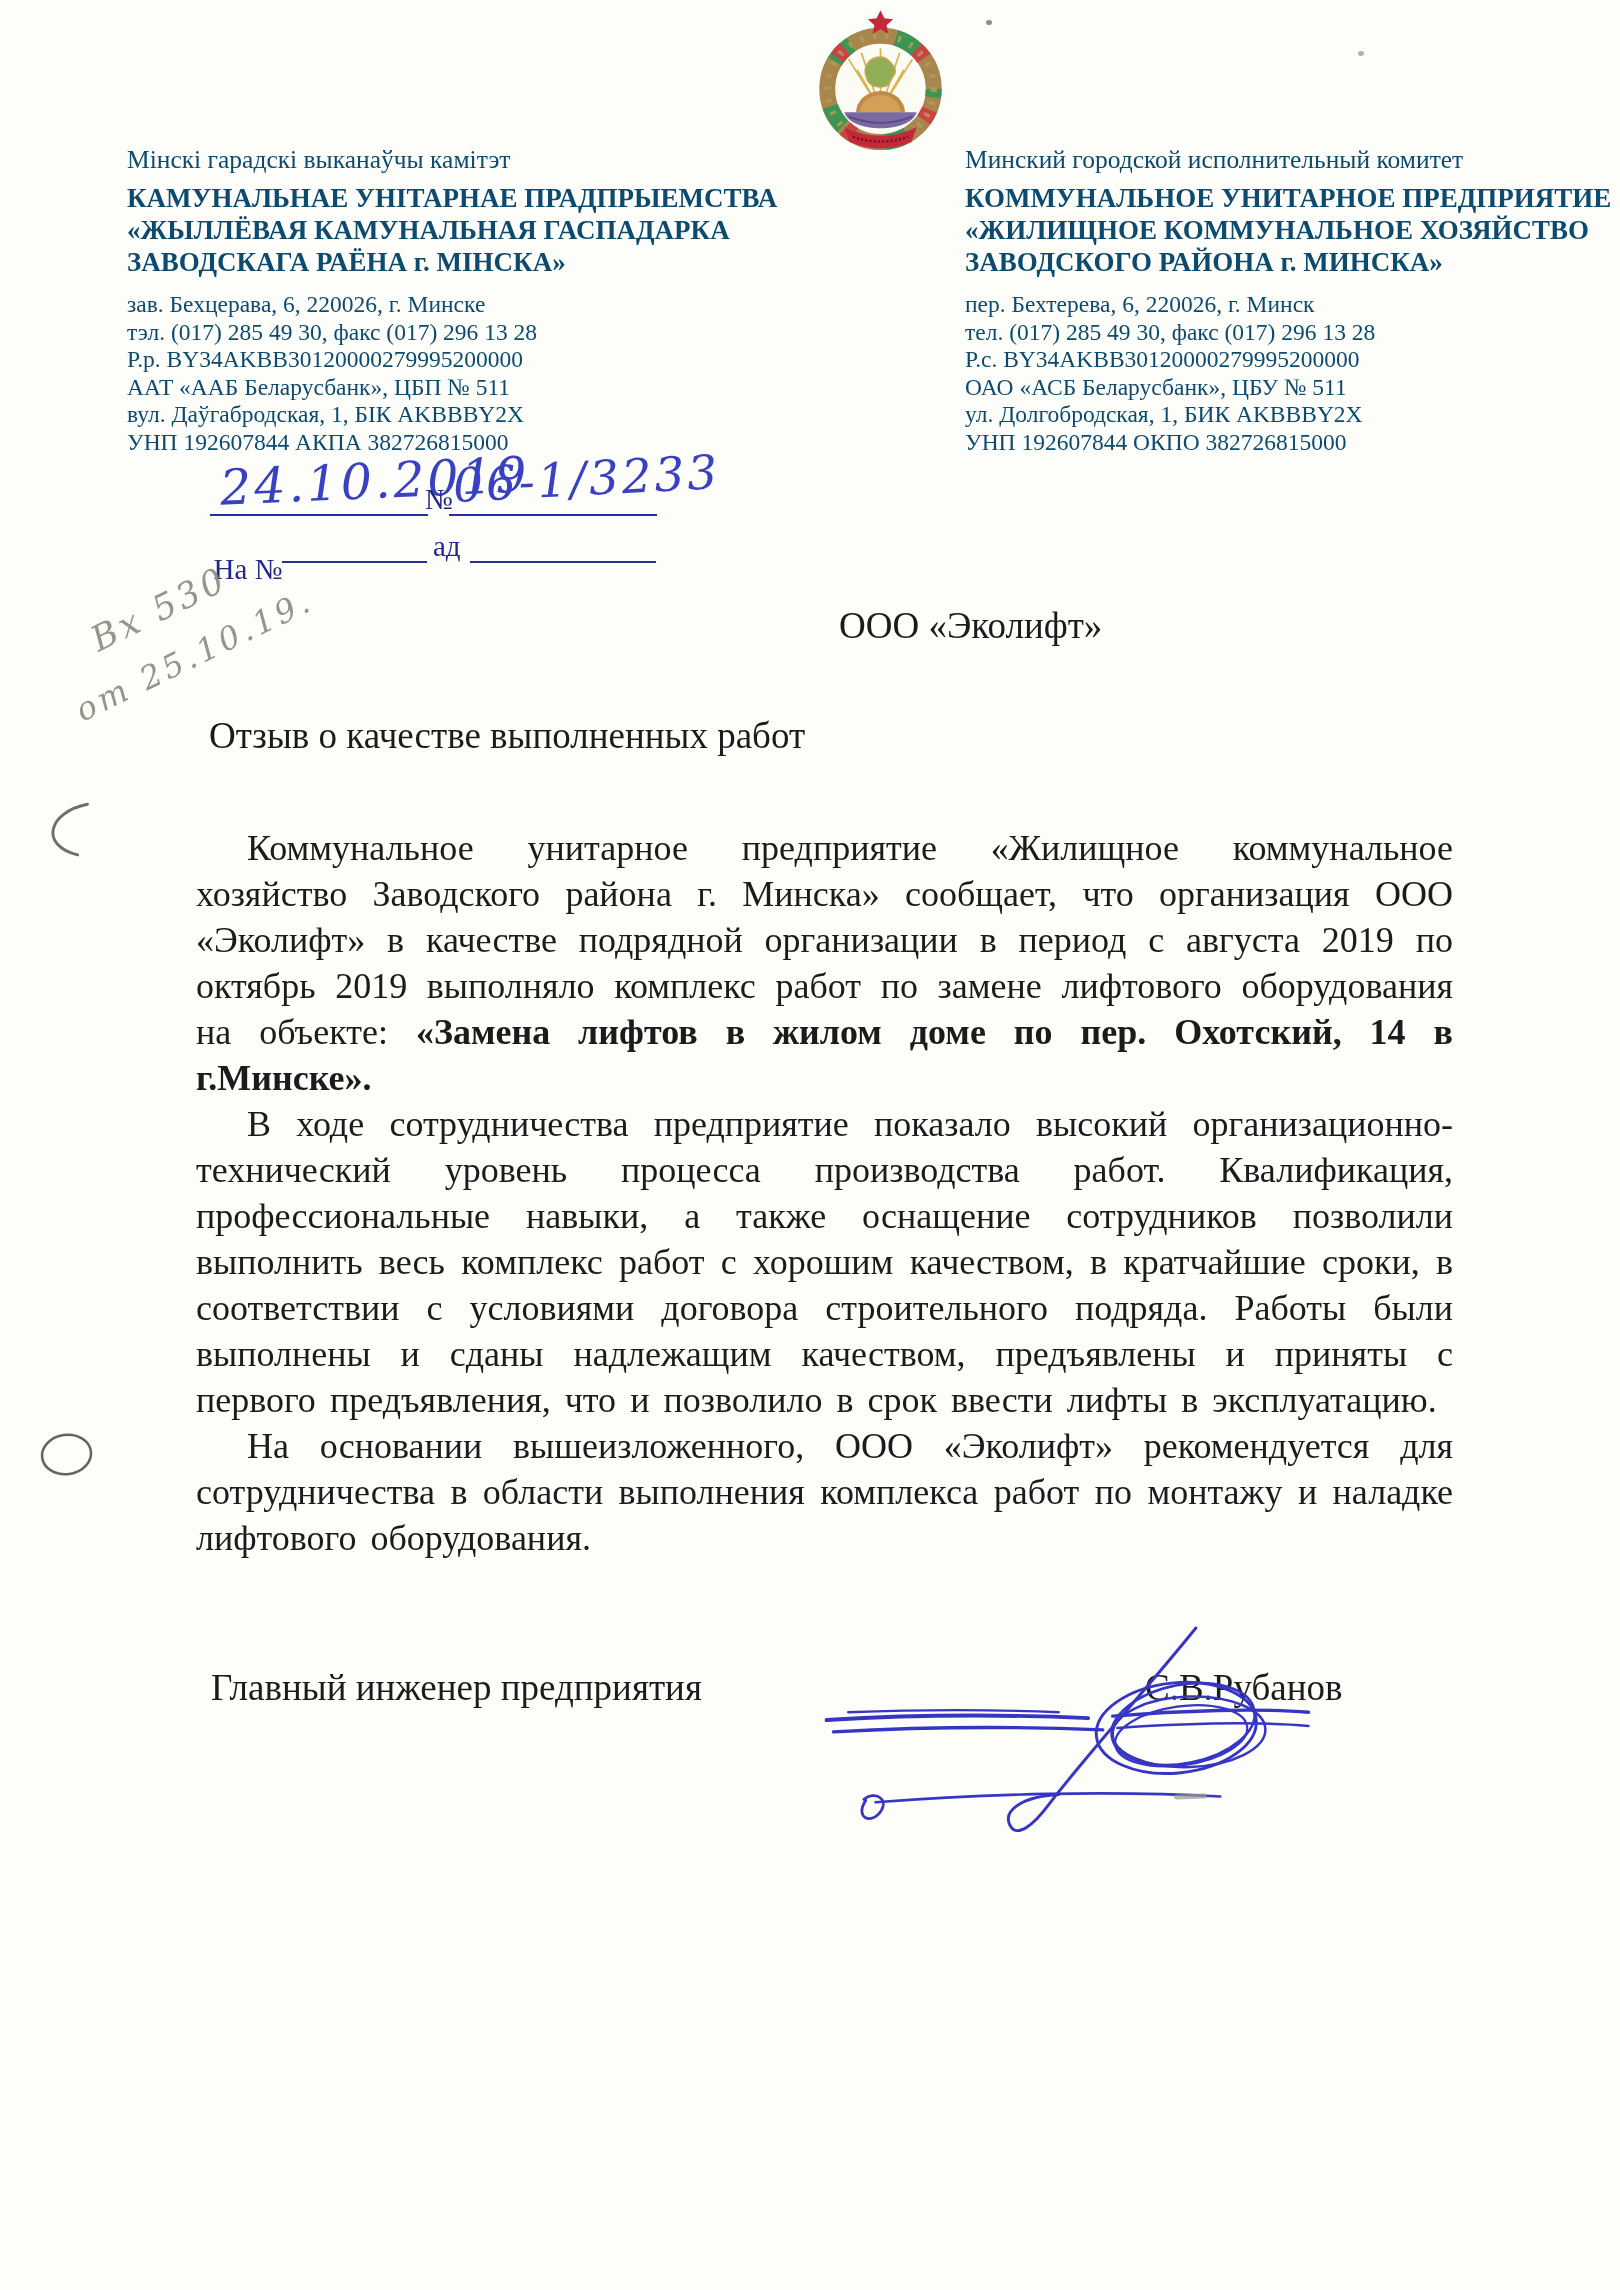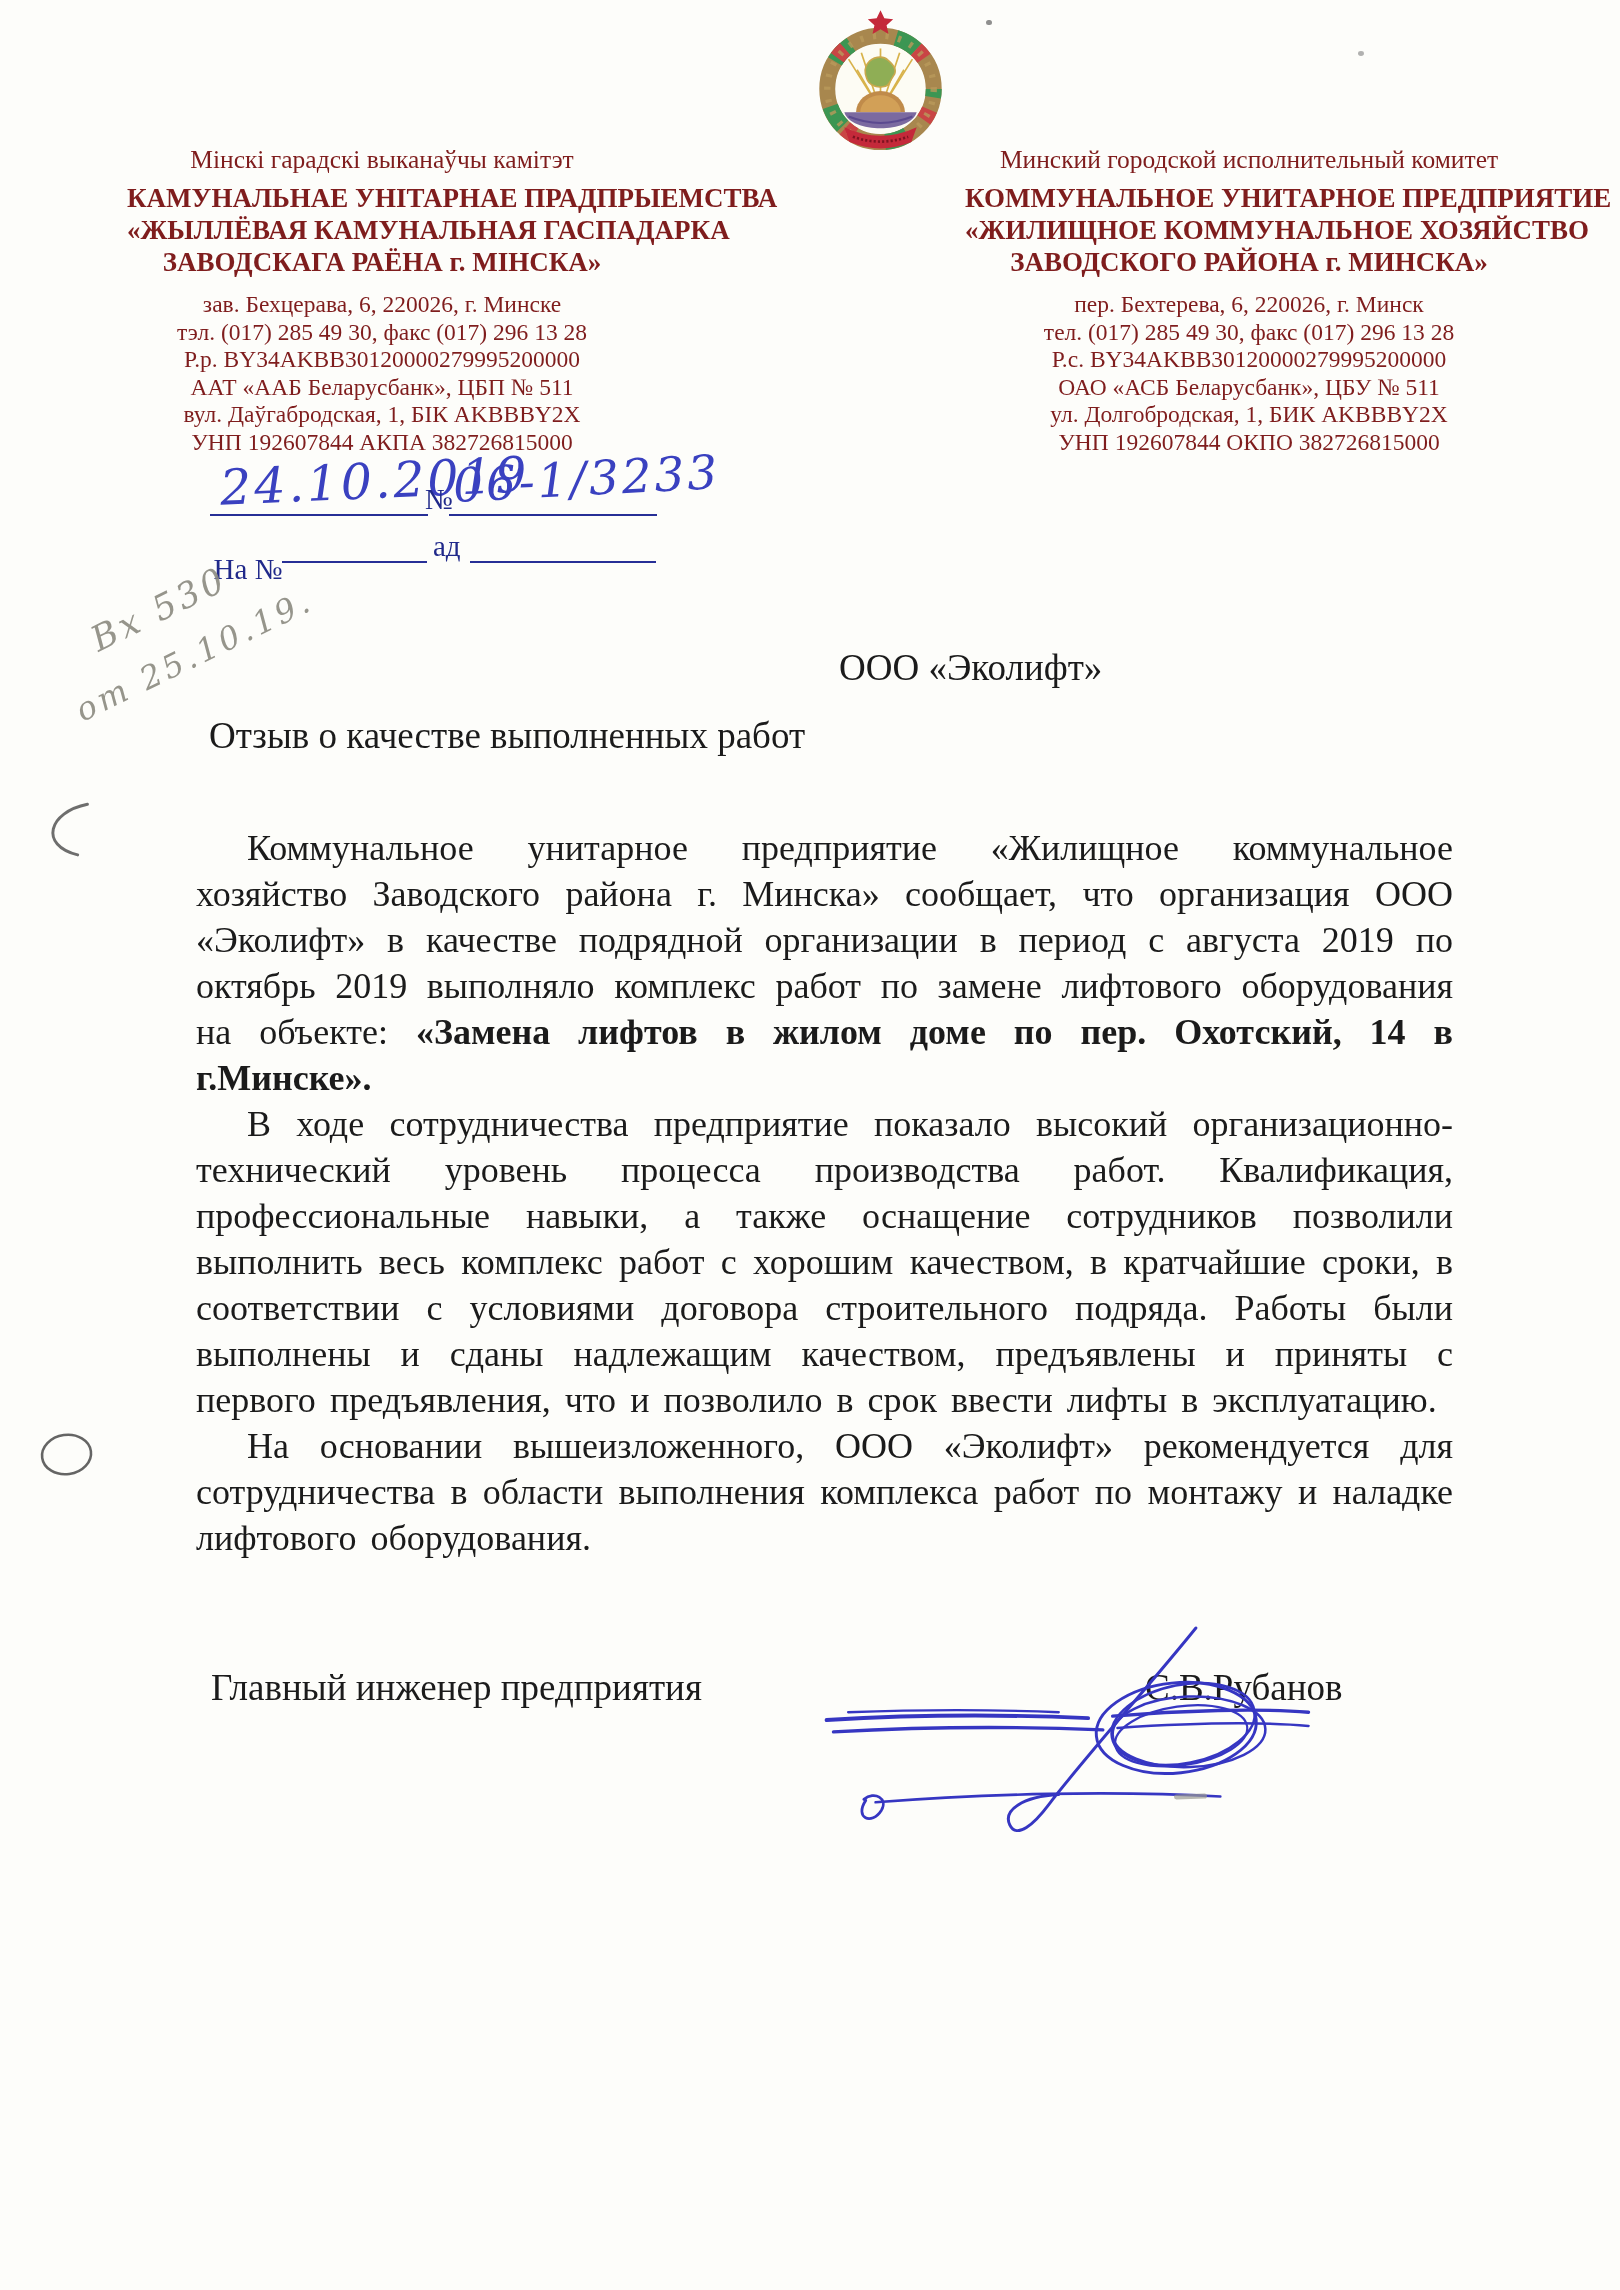--- a/index.html
+++ b/index.html
@@ -7,21 +7,21 @@
     position:relative;
     width:1620px; height:2291px;
     margin:0 auto;
     background:#fdfdfa;
     font-family:"Liberation Serif","DejaVu Serif",serif;
     color:#1b1b1b;
     overflow:hidden;
   }
   
   .emblem { position:absolute; left:816px; top:7.8px; width:129px; height:149px; }
-  .lh-col { position:absolute; top:145px; text-align:center; color:#7f1d1d; }
+  .lh-col { position:absolute; top:145px; color:#0c4a6e; }
   .lh-col.left  { left:127px;  width:510px; }
   .lh-col.right { left:965px;  width:568px; }
   .lh-committee { font-size:25.5px; line-height:29px; margin-bottom:7.8px; white-space:nowrap; }
   .lh-org { font-weight:bold; font-size:27px; line-height:32px; white-space:nowrap; }
   .lh-address { margin-top:13.7px; font-size:23.5px; line-height:27.4px; }
   .lh-address div { white-space:nowrap; }
 
   
   .ref-area { position:absolute; left:196px; top:459px; width:706px; height:127px; color:#20298a; }
   .u-line { position:absolute; border-bottom:2.5px solid #272f96; }
@@ -36,21 +36,21 @@
   .pencil-note {
     position:absolute; left:51px; top:578px; width:274px;
     transform:rotate(-26deg);
     color:#8b8a80; opacity:.9;
     font-family:"DejaVu Serif",serif; font-style:italic; letter-spacing:3.9px;
   }
   .pencil-note .l1 { font-size:35px; margin-left:45px; }
   .pencil-note .l2 { font-size:32px; margin-top:17.6px; }
 
   
-  .recipient { position:absolute; left:839px; top:646px; font-size:37px; }
+  .recipient { position:absolute; left:839px; top:604px; font-size:37px; }
   .doc-title { position:absolute; left:209px; top:714px; font-size:37px; }
   .body-text {
     position:absolute; left:196px; top:825px; width:1257px;
     font-size:36px; line-height:46px;
     text-align:justify; word-spacing:.14em;
   }
   .body-text p { margin:0; text-indent:51px; }
   .body-text .bold { font-weight:bold; }
 
   

